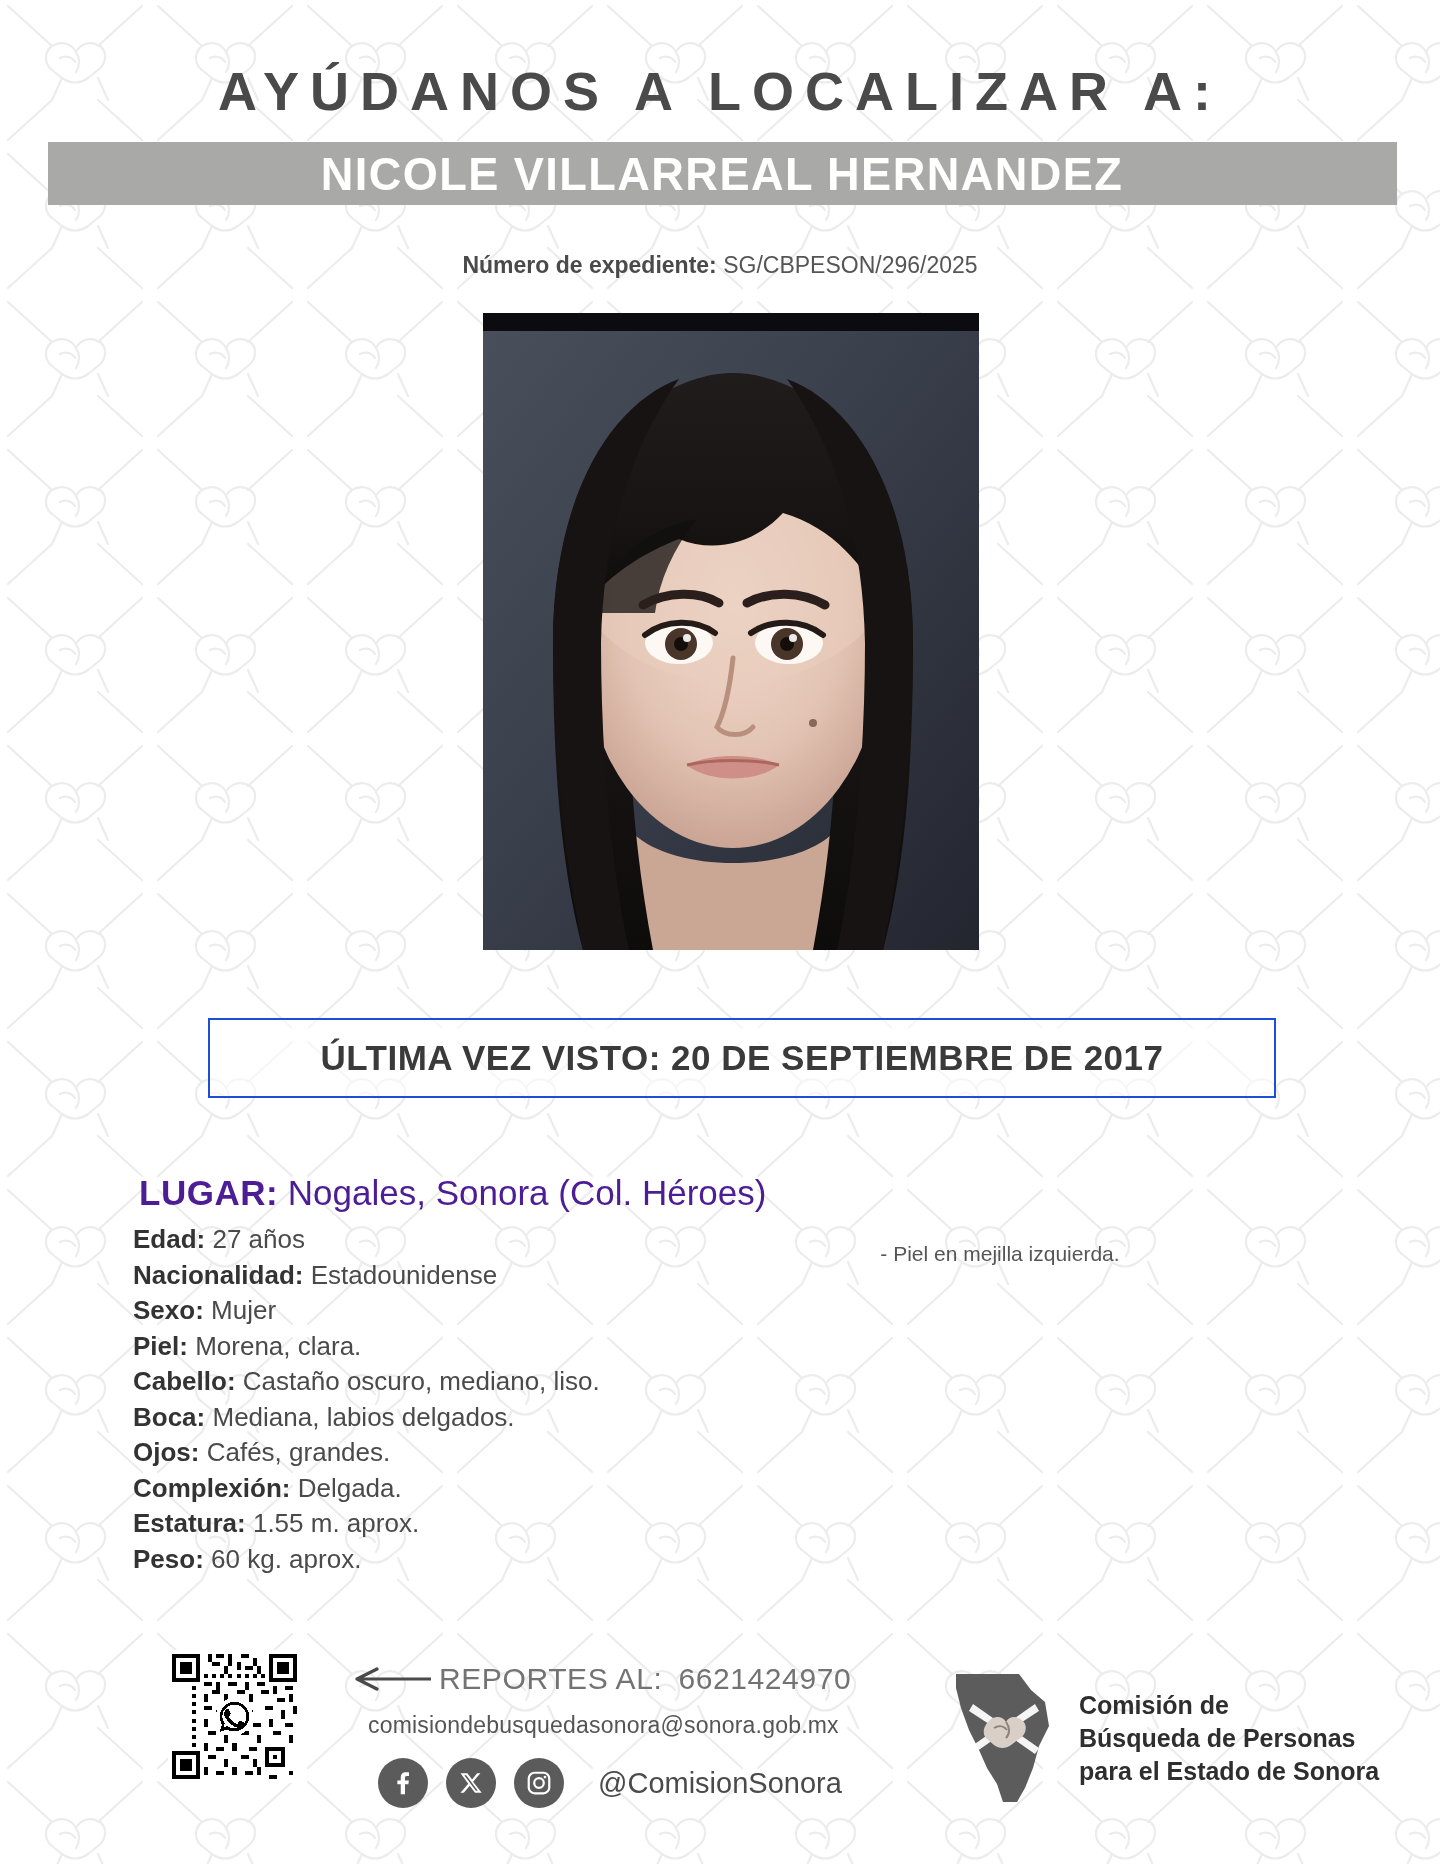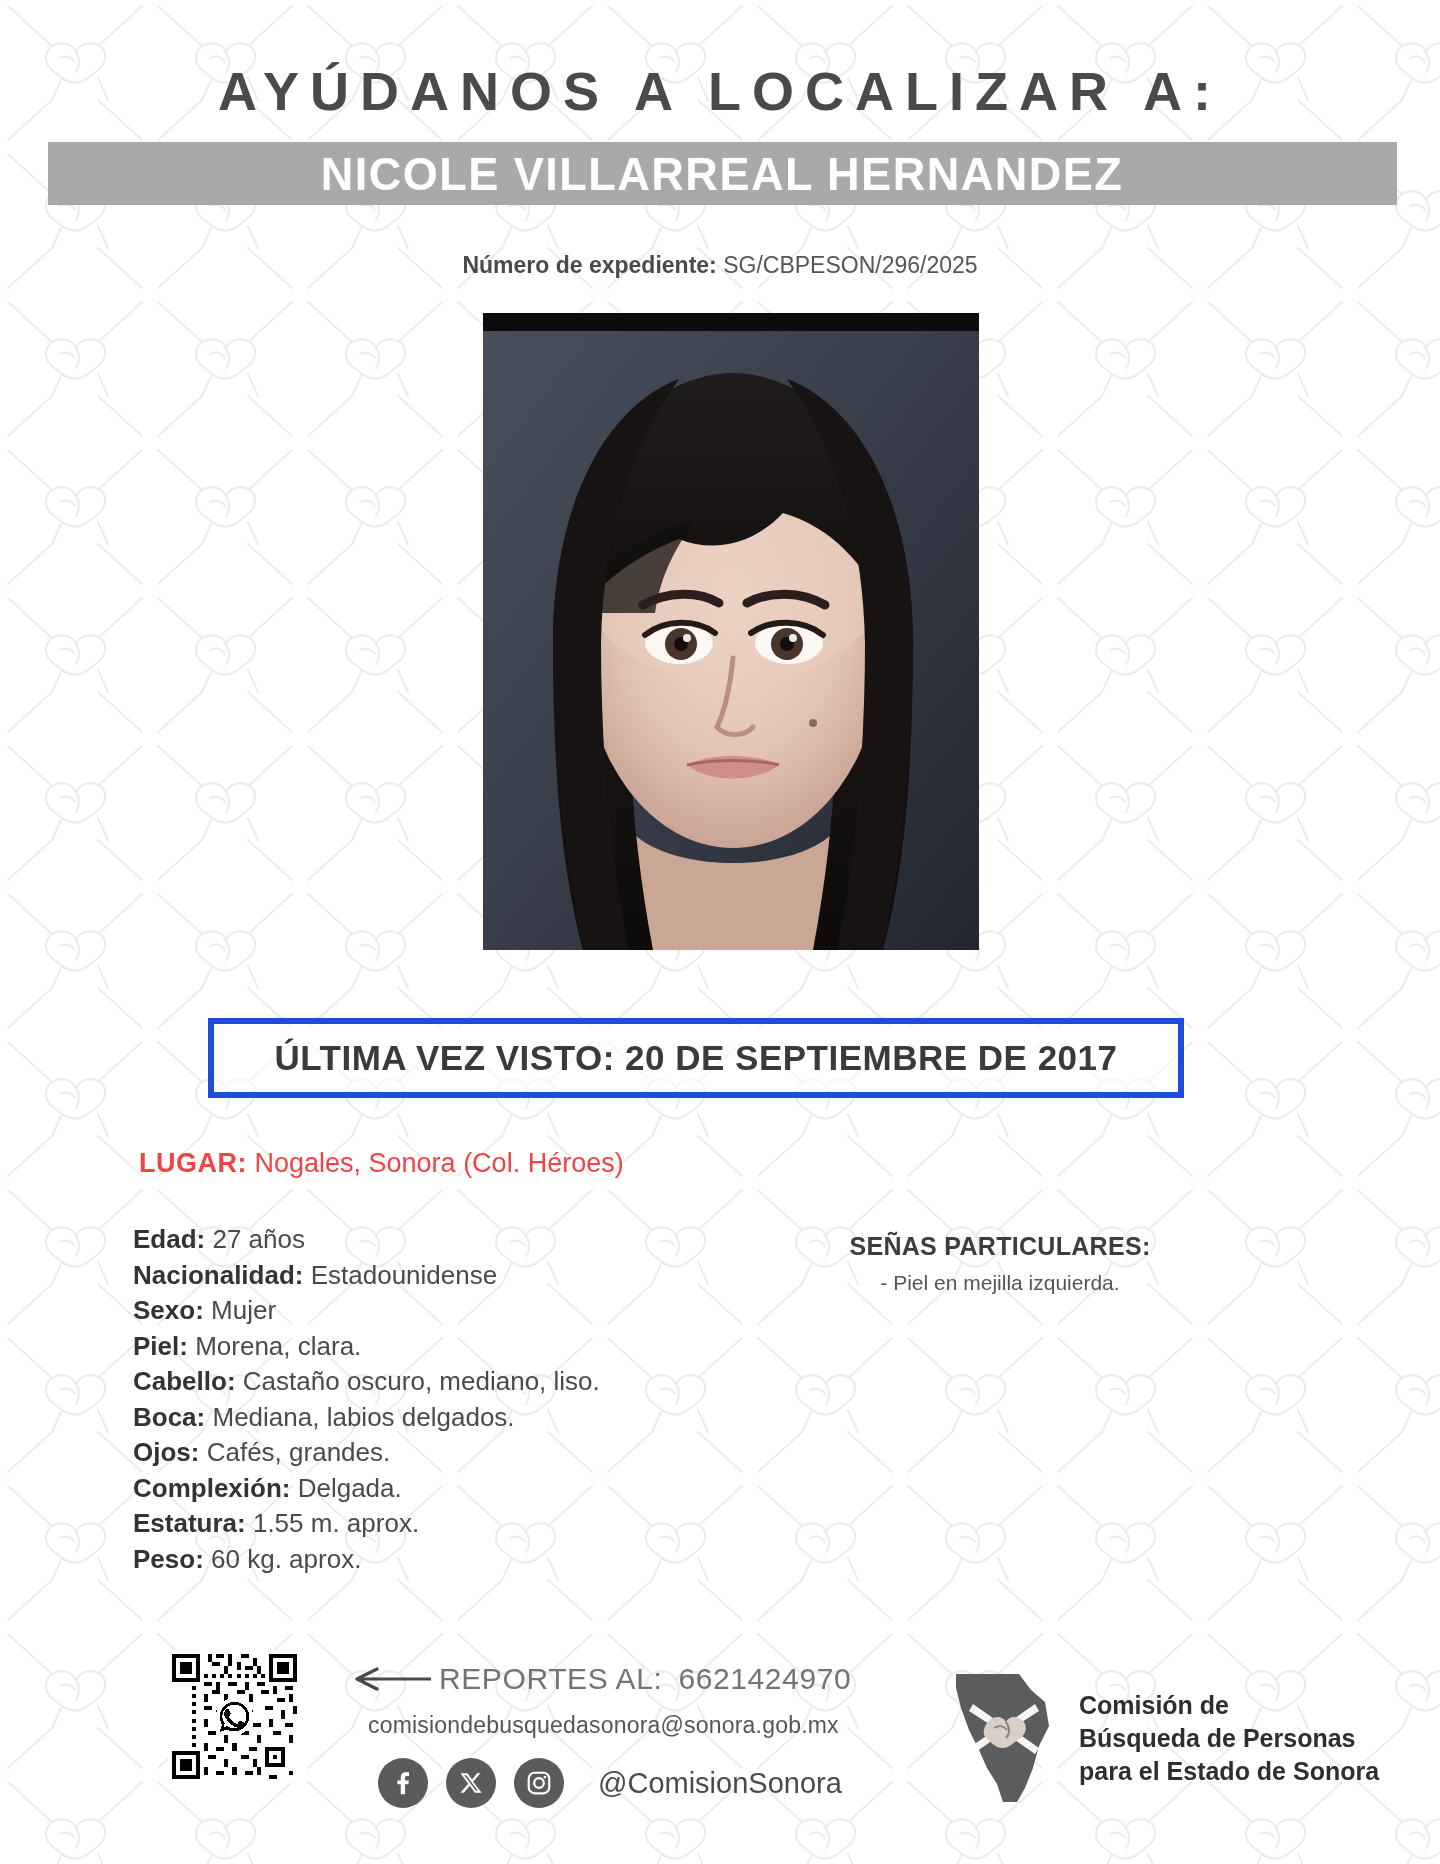--- a/index.html
+++ b/index.html
@@ -91,44 +91,44 @@
     overflow: hidden;
     background: #2b2b33;
   }
   .photo-frame svg { display:block; width:100%; height:100%; }
 
   
   .lastseen-box {
     position: absolute;
     top: 1018px;
     left: 208px;
-    width: 976px;
+    width: 1068px;
     height: 80px;
-    border: 6px solid #1d4ed8;
+    border: 2px solid #1d4ed8;
     box-sizing: border-box;
     background: rgba(255,255,255,0.55);
     display: flex;
     align-items: center;
     justify-content: center;
   }
   .lastseen-text {
     font-size: 35px;
     font-weight: bold;
     color: #3a3a3a;
     letter-spacing: 0.5px;
     white-space: nowrap;
   }
 
   
   .lugar {
     position: absolute;
-    top: 1148px;
+    top: 1173px;
     left: 139px;
-    font-size: 27px;
-    color: #ef4444;
+    font-size: 35px;
+    color: #4c1d95;
     white-space: nowrap;
   }
   .lugar b { font-weight: bold; letter-spacing: 0.5px; }
 
   
   .details {
     position: absolute;
     top: 1222px;
     left: 133px;
     width: 620px;
@@ -396,21 +396,20 @@
       <span class="k">Estatura:</span>
       <span class="v">1.55 m. aprox.</span>
     </div>
     <div class="detail-row">
       <span class="k">Peso:</span>
       <span class="v">60 kg. aprox.</span>
     </div>
   </div>
 
   <div class="senas">
-    <div class="senas-title">SEÑAS PARTICULARES:</div>
     <div class="senas-item">- Piel en mejilla izquierda.</div>
   </div>
 
   <div class="qr">
     <svg viewBox="0 0 33 33" shape-rendering="crispEdges">
       <rect width="33" height="33" fill="#ffffff"></rect>
       <g fill="#000000">
 
         <rect x="1" y="1" width="7" height="1"></rect>
           <rect x="1" y="7" width="7" height="1"></rect>

